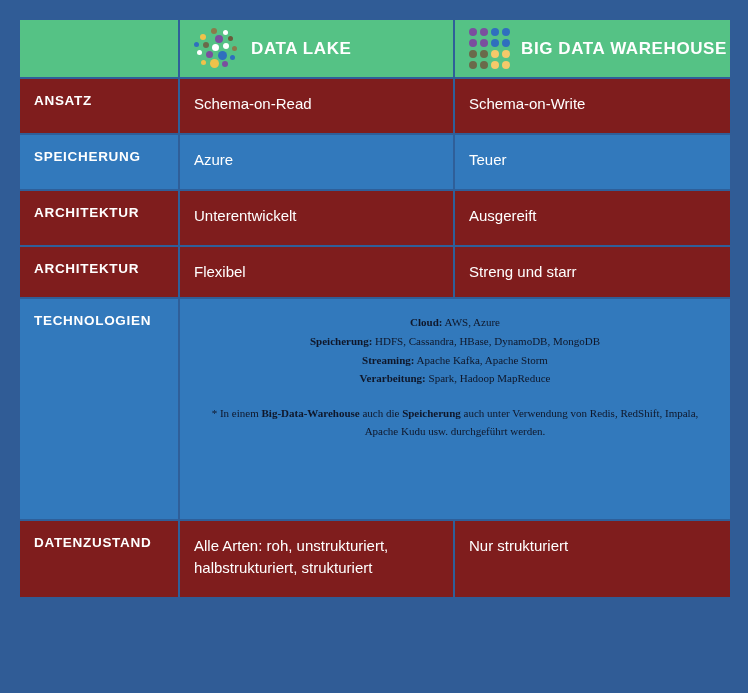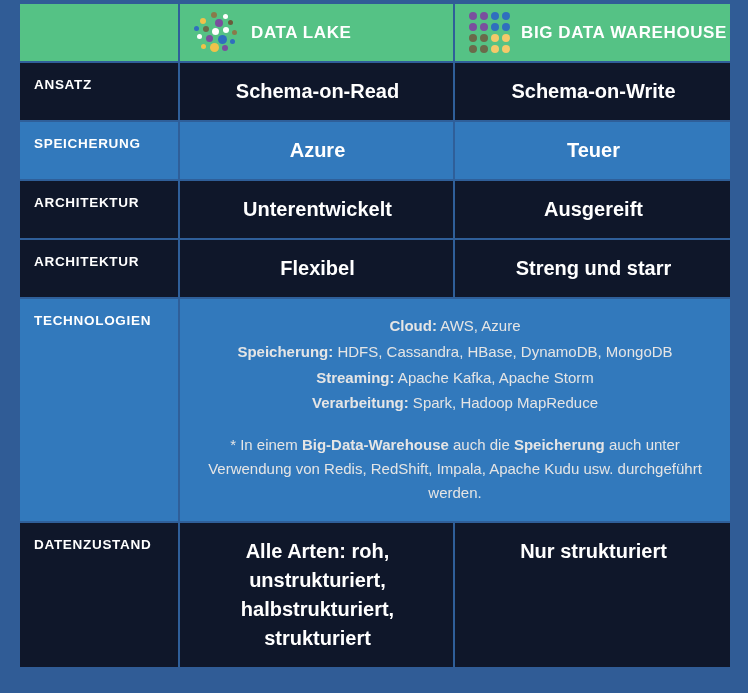--- a/index.html
+++ b/index.html
@@ -10,21 +10,21 @@
     background: #305c96;
     font-family: "Liberation Sans", sans-serif;
     overflow: hidden;
   }
 
   .page {
     position: relative;
     width: 748px;
     height: 693px;
     background: #305c96;
-    padding: 4px 18px 22px 20px;
+    padding: 20px 18px 22px 20px;
   }
 
   .cmp-table {
     width: 710px;
     border-collapse: separate;
     border-spacing: 0;
     table-layout: fixed;
   }
 
   .cmp-table td, .cmp-table th {
@@ -77,61 +77,61 @@
     grid-template-columns: repeat(4, 8px);
     grid-template-rows: repeat(4, 8px);
     gap: 3px;
     width: 41px;
     height: 41px;
     flex: 0 0 41px;
   }
   .icon-dwh i { display:block; width: 8px; height: 8px; border-radius: 50%; }
 
   
-  .row-light td { background: #0f172a; }
+  .row-light td { background: #7f1d1d; }
   .row-dark  td { background: #3279bc; }
 
   .label-cell {
     width: 160px;
     color: #ffffff;
     font-size: 13.5px;
     font-weight: bold;
     letter-spacing: 0.7px;
     padding: 14px 8px 14px 14px;
     white-space: nowrap;
   }
 
   .val-cell {
     color: #ffffff;
-    font-size: 20px;
+    font-size: 15px;
     line-height: 1.45;
     padding: 14px 12px 14px 14px;
-    font-weight: bold;
-    text-align: center;
+    font-weight: normal;
   }
 
   .col-mid  { width: 275px; }
   .col-right{ width: 275px; margin-top: 36px; }
 
   
   .r-ansatz td      { height: 56px; }
   .r-speicherung td { height: 56px; }
   .r-sicherheit td  { height: 56px; }
   .r-nutzer td      { height: 95px; }
   .r-architektur td { height: 48px; }
   .r-tech td        { height: 222px; }
   .r-zustand td     { height: 76px; }
 
   
   .tech-cell {
     text-align: center;
     padding: 14px 18px 16px 18px;
-    color: #e5e5e5;
-    font-size: 15px;
+    color: #0f172a;
+    font-size: 11px;
     line-height: 1.72;
+    font-family: Liberation Serif, serif;
   }
   .tech-line { white-space: nowrap; }
   .tech-line b { font-weight: bold; }
   .tech-note {
     margin-top: 17px;
     line-height: 1.6;
     padding: 0 8px;
   }
   .tech-note b { font-weight: bold; }
 </style>

